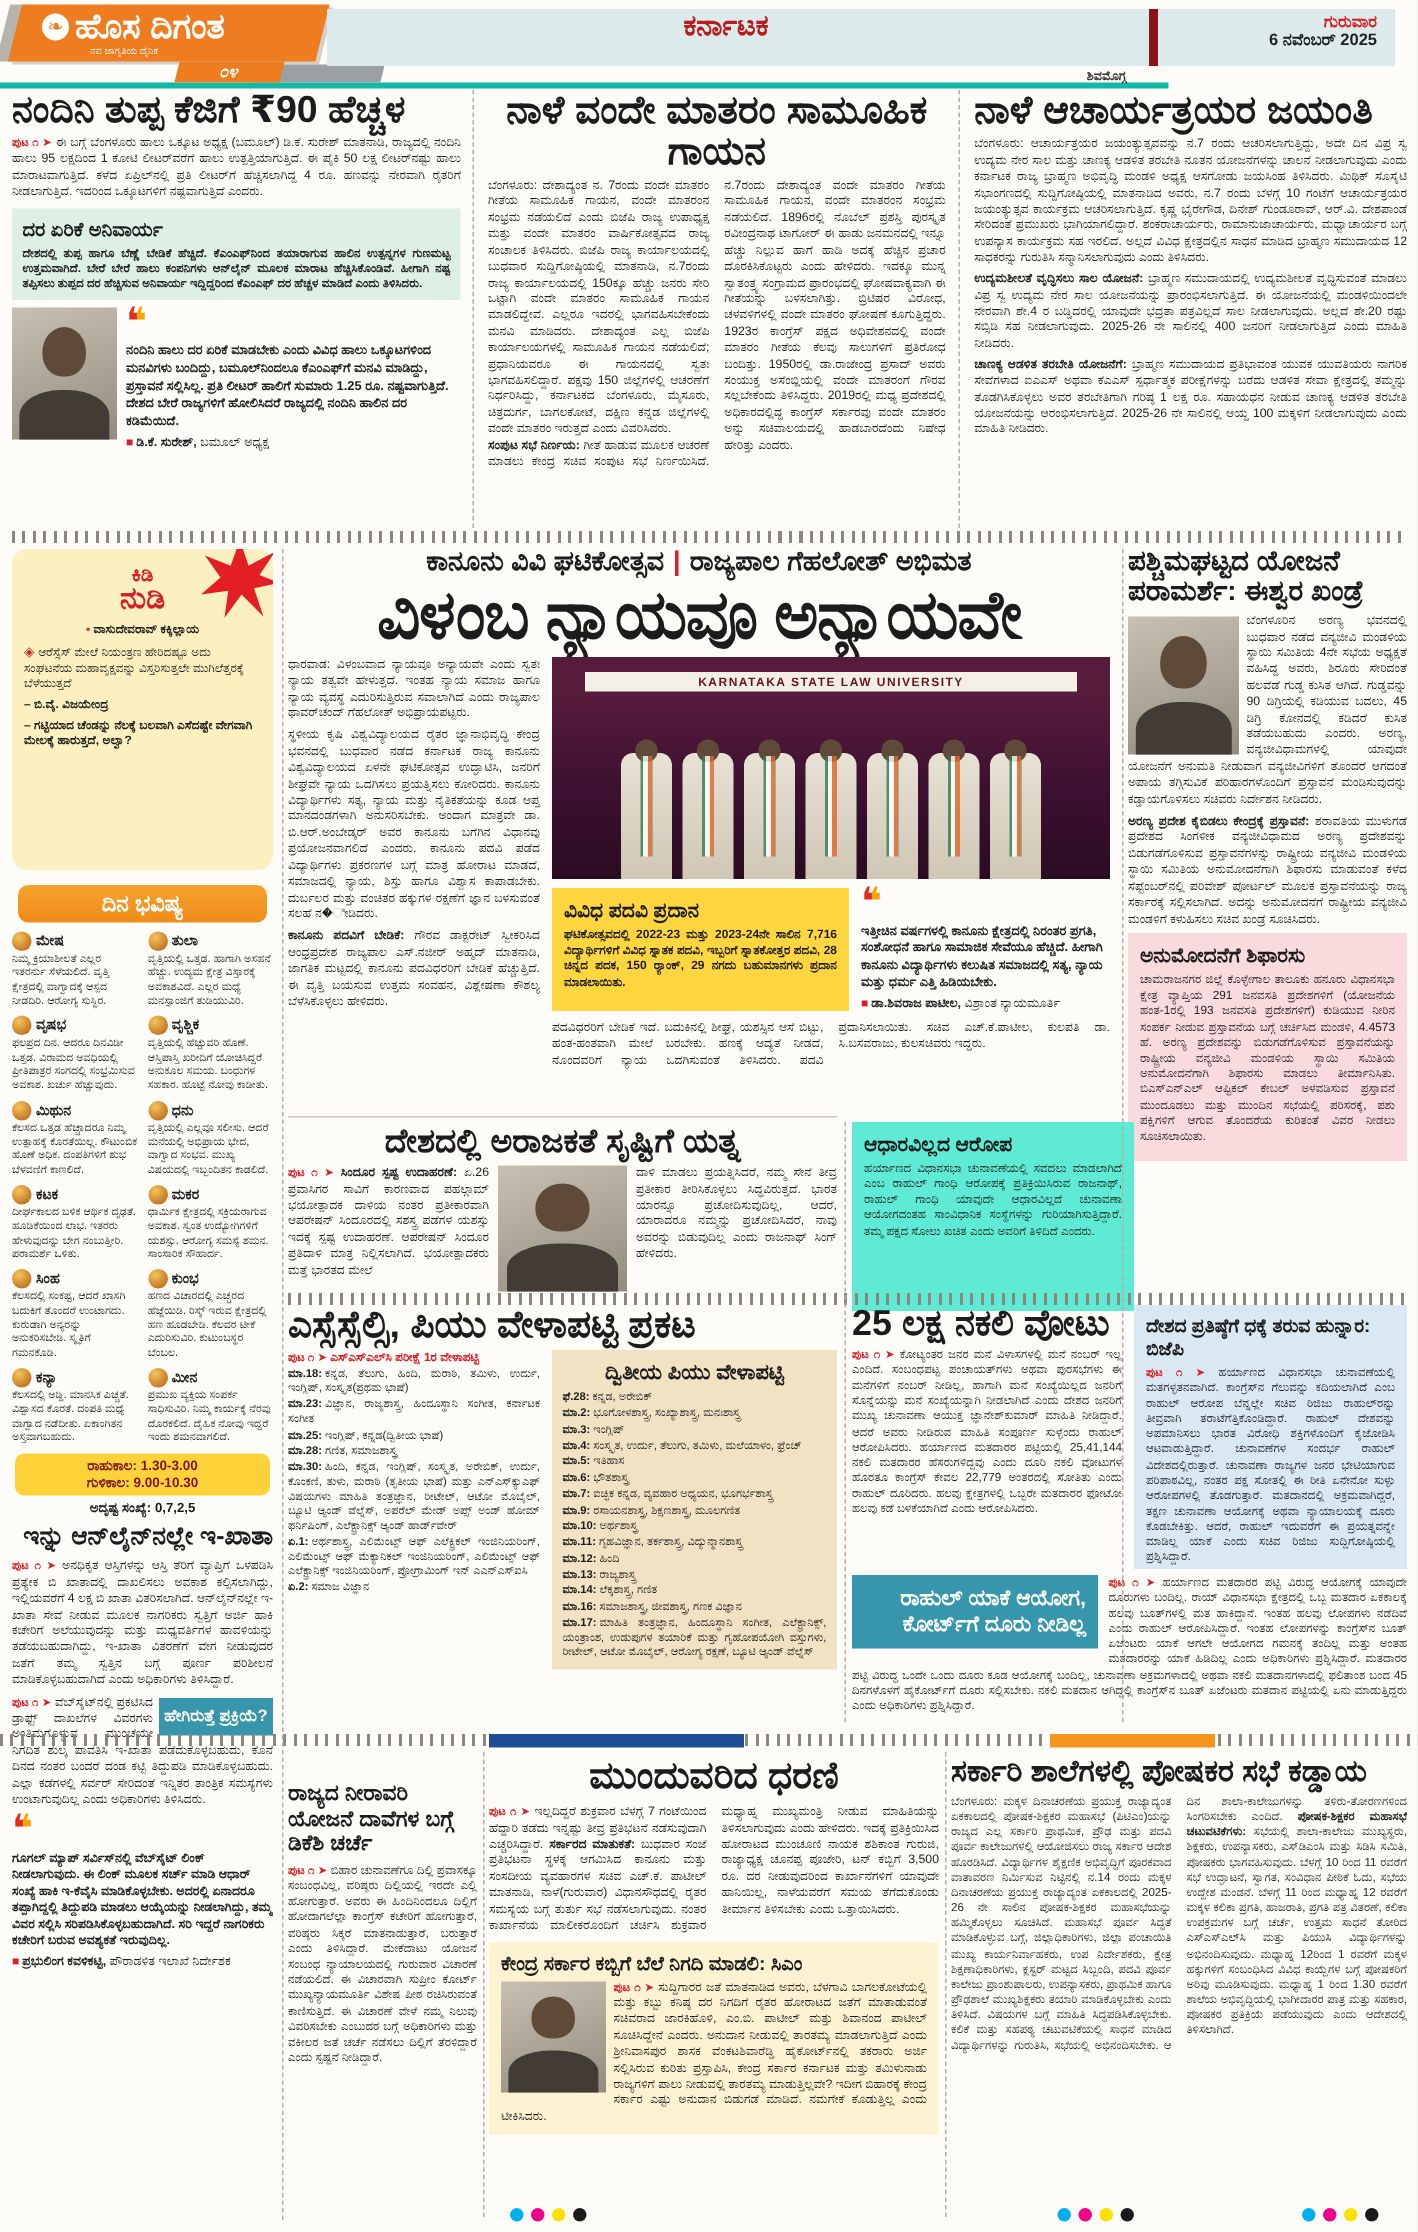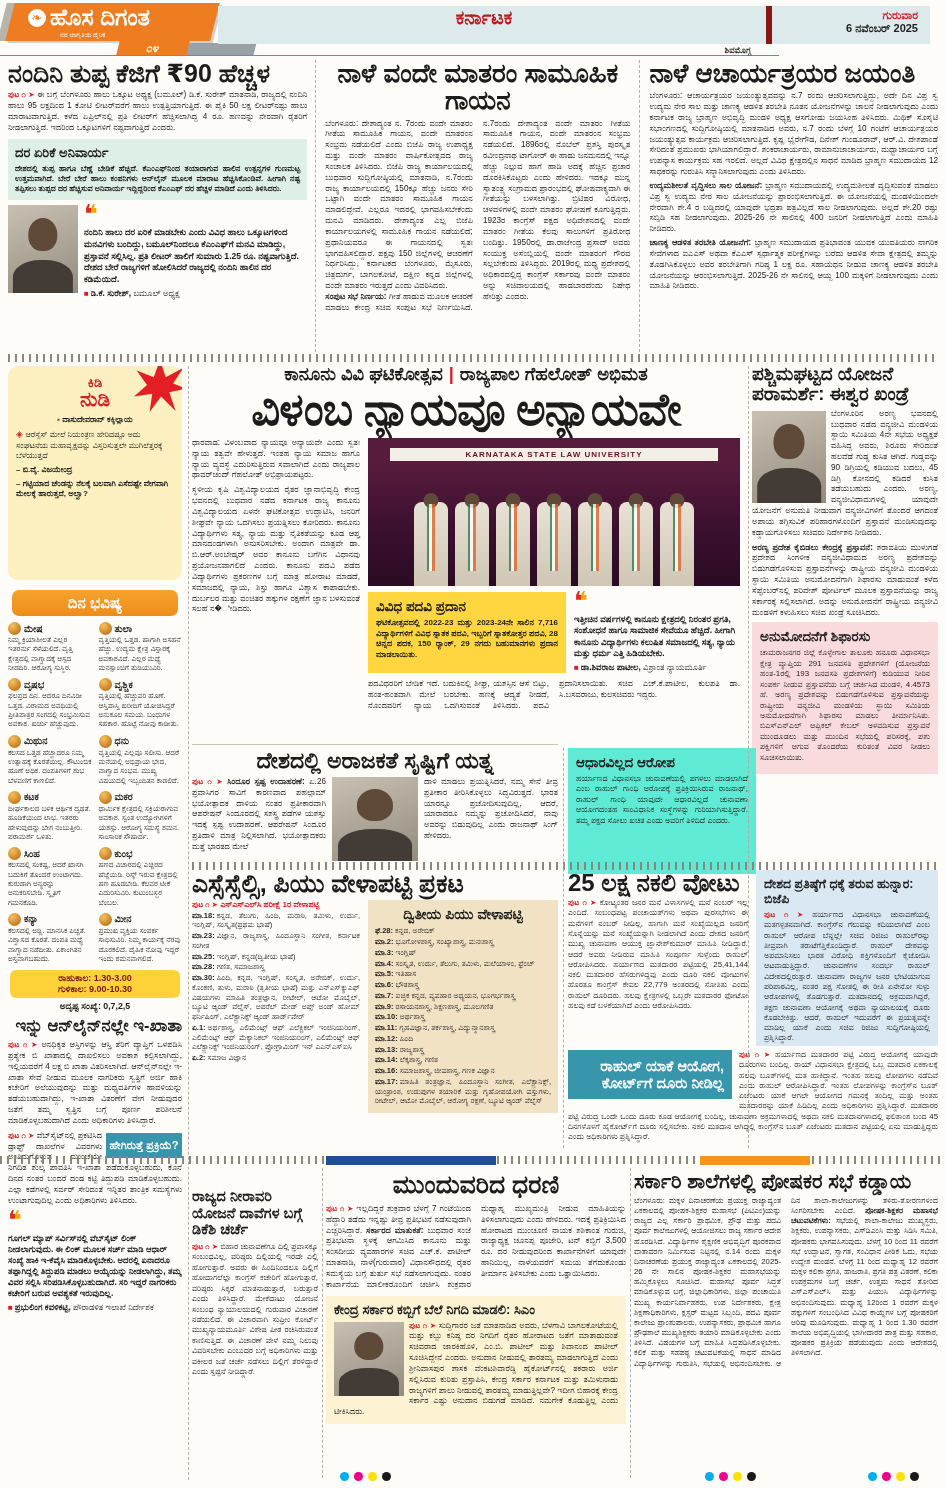--- a/index.html
+++ b/index.html
@@ -6,21 +6,21 @@
   #page{position:relative;width:945px;height:1488px;background:#fdfcf8;margin:0 auto;
         font-family:"Liberation Sans","DejaVu Sans",sans-serif;color:#1c1c1c;overflow:hidden;}
   h1,h2,h3,p{margin:0;padding:0;}
   p{font-size:8.2px;line-height:1.32;text-align:justify;}
   .jump{color:#d62027;font-weight:bold;font-size:7.6px;}
   .runin{font-weight:bold;}
   .sq{color:#d62027;font-size:8px;margin-right:2px;}
   .attr{font-weight:bold;font-size:8.4px;margin-top:3px;}
   .attr .role{font-weight:normal;}
   
-  .mast{position:absolute;left:0;top:0;width:779px;height:55px;border-bottom:1px solid #14b8a6;}
+  .mast{position:absolute;left:0;top:0;width:779px;height:55px;border-bottom:4px solid #14b8a6;}
   .logo-bg{position:absolute;left:10px;top:3px;width:205px;height:38px;background:#ee7d22;transform:skewX(-14deg);box-shadow:3px 2px 0 #d4d0c8;}
   .logo-slash{position:absolute;left:2px;top:3px;width:10px;height:38px;background:#b9b4ab;transform:skewX(-14deg);}
   .logo-txt{position:absolute;left:28px;top:4px;color:#fff;font-weight:bold;font-size:23px;letter-spacing:0;}
   .logo-emblem{display:inline-block;width:18px;height:18px;background:#fff;border-radius:50%;color:#ee7d22;font-size:13px;line-height:18px;text-align:center;vertical-align:3px;margin-right:4px;}
   .logo-tag{position:absolute;left:60px;top:31px;color:#fff;font-size:6.5px;}
   .pg-strip{position:absolute;left:118px;top:41px;width:70px;height:14px;background:#ee7d22;transform:skewX(-14deg);color:#fff;font-weight:bold;font-size:11px;text-align:center;line-height:14px;}
   .gray-strip{position:absolute;left:170px;top:43px;width:85px;height:12px;background:#9aa0a3;transform:skewX(-14deg);}
   .banner{position:absolute;left:218px;top:6px;width:712px;height:38px;background:#dceaec;}
   .sect{position:absolute;left:0;right:180px;top:1px;text-align:center;font-size:19px;font-weight:bold;color:#b91c1c;}
   .dateblock{position:absolute;right:12px;top:3px;text-align:right;}
@@ -326,20 +326,21 @@
     </div>
   </aside>
 
   <section class="mainstory">
     <div class="kicker"><span>ಕಾನೂನು ವಿವಿ ಘಟಿಕೋತ್ಸವ</span><span class="sep">|</span><span>ರಾಜ್ಯಪಾಲ ಗೆಹಲೋತ್ ಅಭಿಮತ</span></div>
     <h1>ವಿಳಂಬ ನ್ಯಾಯವೂ ಅನ್ಯಾಯವೇ</h1>
     <div class="mbody">
       <div class="mleft">
         <p>ಧಾರವಾಡ: ವಿಳಂಬವಾದ ನ್ಯಾಯವೂ ಅನ್ಯಾಯವೇ ಎಂದು ಸ್ವತಃ ನ್ಯಾಯ ತತ್ವವೇ ಹೇಳುತ್ತದೆ. ಇಂತಹ ನ್ಯಾಯ ಸಮಾಜ ಹಾಗೂ ನ್ಯಾಯ ವ್ಯವಸ್ಥೆ ಎದುರಿಸುತ್ತಿರುವ ಸವಾಲಾಗಿದೆ ಎಂದು ರಾಜ್ಯಪಾಲ ಥಾವರ್‌ಚಂದ್ ಗೆಹಲೋತ್ ಅಭಿಪ್ರಾಯಪಟ್ಟರು.</p>
         <p>ಸ್ಥಳೀಯ ಕೃಷಿ ವಿಶ್ವವಿದ್ಯಾಲಯದ ರೈತರ ಜ್ಞಾನಾಭಿವೃದ್ಧಿ ಕೇಂದ್ರ ಭವನದಲ್ಲಿ ಬುಧವಾರ ನಡೆದ ಕರ್ನಾಟಕ ರಾಜ್ಯ ಕಾನೂನು ವಿಶ್ವವಿದ್ಯಾಲಯದ ಏಳನೇ ಘಟಿಕೋತ್ಸವ ಉದ್ಘಾಟಿಸಿ, ಜನರಿಗೆ ಶೀಘ್ರವೇ ನ್ಯಾಯ ಒದಗಿಸಲು ಪ್ರಯತ್ನಿಸಲು ಕೋರಿದರು. ಕಾನೂನು ವಿದ್ಯಾರ್ಥಿಗಳು ಸತ್ಯ, ನ್ಯಾಯ ಮತ್ತು ನೈತಿಕತೆಯನ್ನು ಕೂಡ ಆಪ್ತ ಮಾನದಂಡಗಳಾಗಿ ಅನುಸರಿಸಬೇಕು. ಅಂದಾಗ ಮಾತ್ರವೇ ಡಾ. ಬಿ.ಆರ್.ಅಂಬೇಡ್ಕರ್ ಅವರ ಕಾನೂನು ಬಗೆಗಿನ ವಿಧಾನವು ಪ್ರಯೋಜನವಾಗಲಿದೆ ಎಂದರು. ಕಾನೂನು ಪದವಿ ಪಡೆದ ವಿದ್ಯಾರ್ಥಿಗಳು ಪ್ರಕರಣಗಳ ಬಗ್ಗೆ ಮಾತ್ರ ಹೋರಾಟ ಮಾಡದೆ, ಸಮಾಜದಲ್ಲಿ ನ್ಯಾಯ, ಶಿಸ್ತು ಹಾಗೂ ವಿಶ್ವಾಸ ಕಾಪಾಡಬೇಕು. ದುರ್ಬಲರ ಮತ್ತು ವಂಚಿತರ ಹಕ್ಕುಗಳ ರಕ್ಷಣೆಗೆ ಜ್ಞಾನ ಬಳಸುವಂತೆ ಸಲಹೆ ನ�ೀಡಿದರು.</p>
+        <p><b class="runin">ಕಾನೂನು ಪದವಿಗೆ ಬೇಡಿಕೆ: </b><span>ಗೌರವ ಡಾಕ್ಟರೇಟ್ ಸ್ವೀಕರಿಸಿದ ಆಂಧ್ರಪ್ರದೇಶ ರಾಜ್ಯಪಾಲ ಎಸ್.ನಜೀರ್ ಅಹ್ಮದ್ ಮಾತನಾಡಿ, ಜಾಗತಿಕ ಮಟ್ಟದಲ್ಲಿ ಕಾನೂನು ಪದವಿಧರರಿಗೆ ಬೇಡಿಕೆ ಹೆಚ್ಚುತ್ತಿದೆ. ಈ ವೃತ್ತಿ ಬಯಸುವ ಉತ್ತಮ ಸಂವಹನ, ವಿಶ್ಲೇಷಣಾ ಕೌಶಲ್ಯ ಬೆಳೆಸಿಕೊಳ್ಳಲು ಹೇಳಿದರು.</span></p>
       </div>
       <div class="mright">
         <div class="mphoto">
           <div class="pbanner">KARNATAKA STATE LAW UNIVERSITY</div>
           <div class="figs">
             <span class="fig"></span>
               <span class="fig"></span>
               <span class="fig"></span>
               <span class="fig"></span>
               <span class="fig"></span>
@@ -379,21 +380,21 @@
   <section class="anarchy">
     <h2>ದೇಶದಲ್ಲಿ ಅರಾಜಕತೆ ಸೃಷ್ಟಿಗೆ ಯತ್ನ</h2>
     <div class="aflex">
       <p><span class="jump">ಪುಟ ೧ ➤</span> <b class="runin">ಸಿಂದೂರ ಸ್ಪಷ್ಟ ಉದಾಹರಣೆ: </b><span>ಏ.26 ಪ್ರವಾಸಿಗರ ಸಾವಿಗೆ ಕಾರಣವಾದ ಪಹಲ್ಗಾಮ್ ಭಯೋತ್ಪಾದಕ ದಾಳಿಯ ನಂತರ ಪ್ರತೀಕಾರವಾಗಿ ಆಪರೇಷನ್ ಸಿಂದೂರದಲ್ಲಿ ಸಶಸ್ತ್ರ ಪಡೆಗಳ ಯಶಸ್ಸು ಇದಕ್ಕೆ ಸ್ಪಷ್ಟ ಉದಾಹರಣೆ. ಆಪರೇಷನ್ ಸಿಂದೂರ ಪ್ರತಿದಾಳಿ ಮಾತ್ರ ನಿಲ್ಲಿಸಲಾಗಿದೆ. ಭಯೋತ್ಪಾದಕರು ಮತ್ತೆ ಭಾರತದ ಮೇಲೆ</span></p>
       <div class="photo shot-rj"></div>
       <p>ದಾಳಿ ಮಾಡಲು ಪ್ರಯತ್ನಿಸಿದರೆ, ನಮ್ಮ ಸೇನೆ ತೀವ್ರ ಪ್ರತೀಕಾರ ತೀರಿಸಿಕೊಳ್ಳಲು ಸಿದ್ಧವಿರುತ್ತದೆ. ಭಾರತ ಯಾರನ್ನೂ ಪ್ರಚೋದಿಸುವುದಿಲ್ಲ, ಆದರೆ, ಯಾರಾದರೂ ನಮ್ಮನ್ನು ಪ್ರಚೋದಿಸಿದರೆ, ನಾವು ಅವರನ್ನು ಬಿಡುವುದಿಲ್ಲ ಎಂದು ರಾಜನಾಥ್ ಸಿಂಗ್ ಹೇಳಿದರು.</p>
     </div>
   </section>
   <div class="anarchybox">
     <h3>ಆಧಾರವಿಲ್ಲದ ಆರೋಪ</h3>
-    <p>ಹರ್ಯಾಣದ ವಿಧಾನಸಭಾ ಚುನಾವಣೆಯಲ್ಲಿ ಪಗಳಲು ಮಾಡಲಾಗಿದೆ ಎಂಬ ರಾಹುಲ್ ಗಾಂಧಿ ಆರೋಪಕ್ಕೆ ಪ್ರತಿಕ್ರಿಯಿಸಿರುವ ರಾಜನಾಥ್, ರಾಹುಲ್ ಗಾಂಧಿ ಯಾವುದೇ ಆಧಾರವಿಲ್ಲದೆ ಚುನಾವಣಾ ಆಯೋಗದಂತಹ ಸಾಂವಿಧಾನಿಕ ಸಂಸ್ಥೆಗಳನ್ನು ಗುರಿಯಾಗಿಸುತ್ತಿದ್ದಾರೆ. ತಮ್ಮ ಪಕ್ಷದ ಸೋಲು ಖಚಿತ ಎಂದು ಅವರಿಗೆ ತಿಳಿದಿದೆ ಎಂದರು.</p>
+    <p>ಹರ್ಯಾಣದ ವಿಧಾನಸಭಾ ಚುನಾವಣೆಯಲ್ಲಿ ಸವದಲು ಮಾಡಲಾಗಿದೆ ಎಂಬ ರಾಹುಲ್ ಗಾಂಧಿ ಆರೋಪಕ್ಕೆ ಪ್ರತಿಕ್ರಿಯಿಸಿರುವ ರಾಜನಾಥ್, ರಾಹುಲ್ ಗಾಂಧಿ ಯಾವುದೇ ಆಧಾರವಿಲ್ಲದೆ ಚುನಾವಣಾ ಆಯೋಗದಂತಹ ಸಾಂವಿಧಾನಿಕ ಸಂಸ್ಥೆಗಳನ್ನು ಗುರಿಯಾಗಿಸುತ್ತಿದ್ದಾರೆ. ತಮ್ಮ ಪಕ್ಷದ ಸೋಲು ಖಚಿತ ಎಂದು ಅವರಿಗೆ ತಿಳಿದಿದೆ ಎಂದರು.</p>
   </div>
   <div class="ticker" style="left:192px;top:862px;width:746px;"></div>
 
   <section class="sslc">
     <h2>ಎಸ್ಸೆಸ್ಸೆಲ್ಸಿ, ಪಿಯು ವೇಳಾಪಟ್ಟಿ ಪ್ರಕಟ</h2>
     <div class="sflex">
       <div class="scol">
         <div class="minihead"><span class="jump">ಪುಟ ೧ ➤</span> <span>ಎಸ್‌ಎಸ್‌ಎಲ್‌ಸಿ ಪರೀಕ್ಷೆ 1ರ ವೇಳಾಪಟ್ಟಿ</span></div>
         <div class="trow"><b>ಮಾ.18:</b><span>ಕನ್ನಡ, ತೆಲುಗು, ಹಿಂದಿ, ಮರಾಠಿ, ತಮಿಳು, ಉರ್ದು, ಇಂಗ್ಲಿಷ್, ಸಂಸ್ಕೃತ(ಪ್ರಥಮ ಭಾಷೆ)</span></div>
         <div class="trow"><b>ಮಾ.23:</b><span>ವಿಜ್ಞಾನ, ರಾಜ್ಯಶಾಸ್ತ್ರ, ಹಿಂದೂಸ್ಥಾನಿ ಸಂಗೀತ, ಕರ್ನಾಟಕ ಸಂಗೀತ</span></div>

